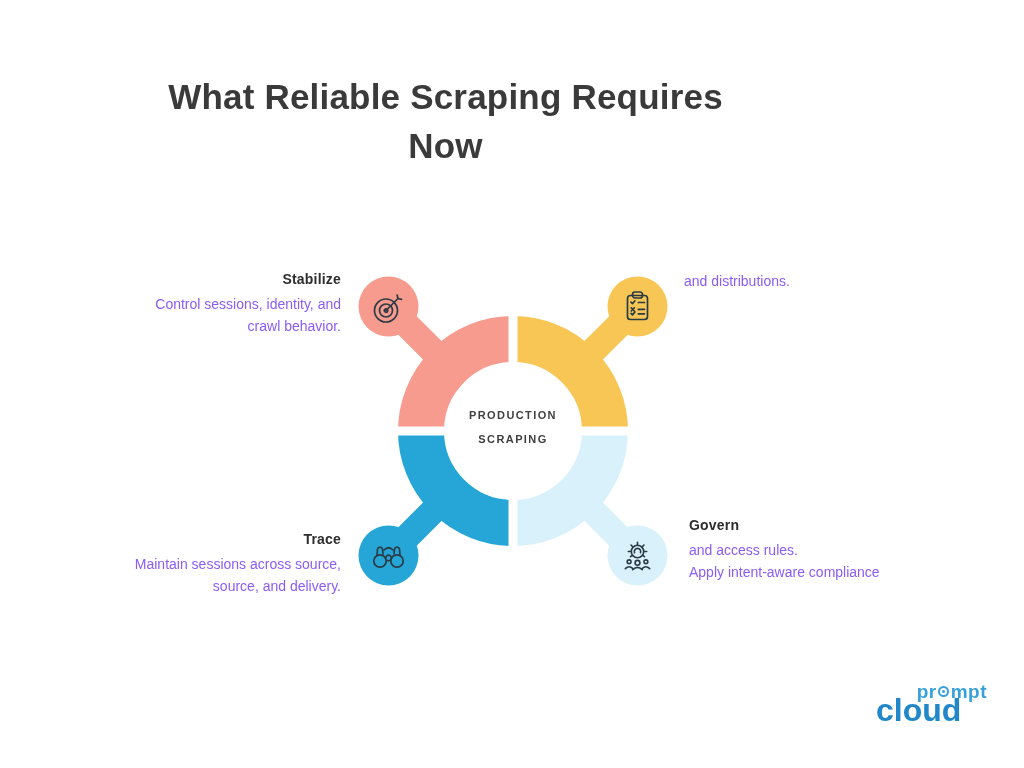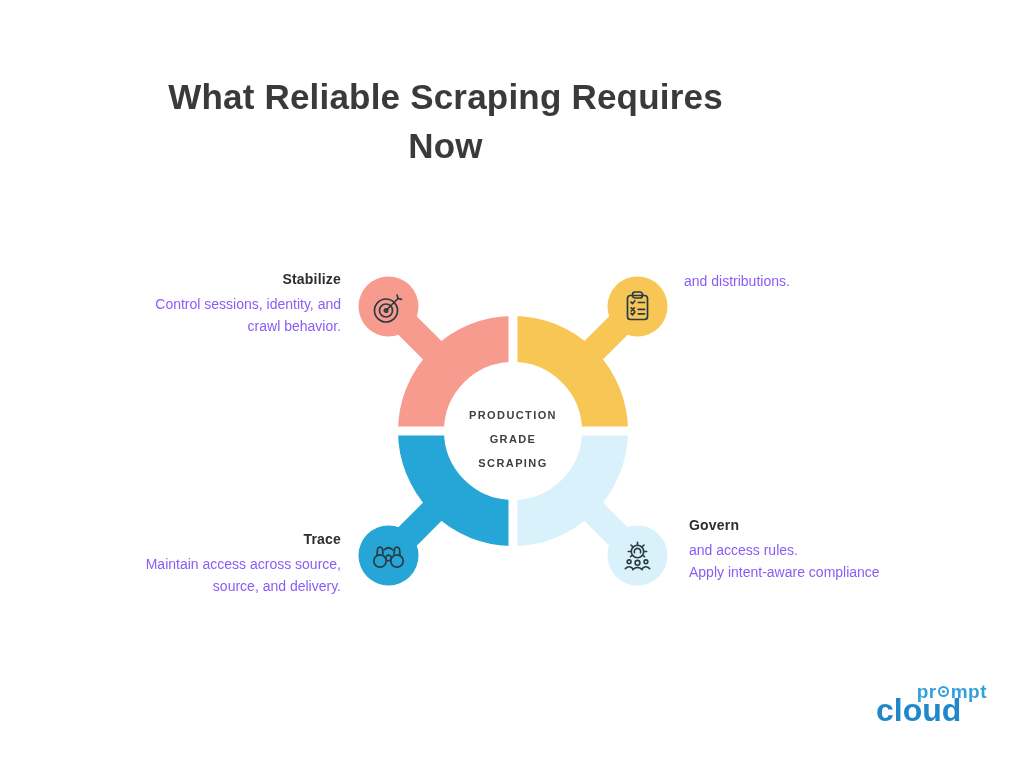--- a/index.html
+++ b/index.html
@@ -118,37 +118,36 @@
       <circle cx="-8.4" cy="4.8" r="1.9"></circle>
       <path d="M -12.2 11.6 Q -8.4 7.8 -4.6 11.6"></path>
       <circle cx="8.4" cy="4.8" r="1.9"></circle>
       <path d="M 4.6 11.6 Q 8.4 7.8 12.2 11.6"></path>
     </g>
   </g>
 </svg>
 
 <div class="center-label">
   <div>PRODUCTION</div>
-  <div>GRADE</div>
   <div>SCRAPING</div>
 </div>
 
 <div class="item right-align" id="item-stabilize">
   <div class="heading">Stabilize</div>
   <div class="line">Control sessions, identity, and</div>
   <div class="line">crawl behavior.</div>
 </div>
 
 <div class="item" id="item-validate">
   <div class="line">and distributions.</div>
 </div>
 
 <div class="item right-align" id="item-trace">
   <div class="heading">Trace</div>
-  <div class="line">Maintain access across source,</div>
+  <div class="line">Maintain sessions across source,</div>
   <div class="line">source, and delivery.</div>
 </div>
 
 <div class="item" id="item-govern">
   <div class="heading">Govern</div>
   <div class="line">and access rules.</div>
   <div class="line">Apply intent-aware compliance</div>
 </div>
 
 <div class="logo">

